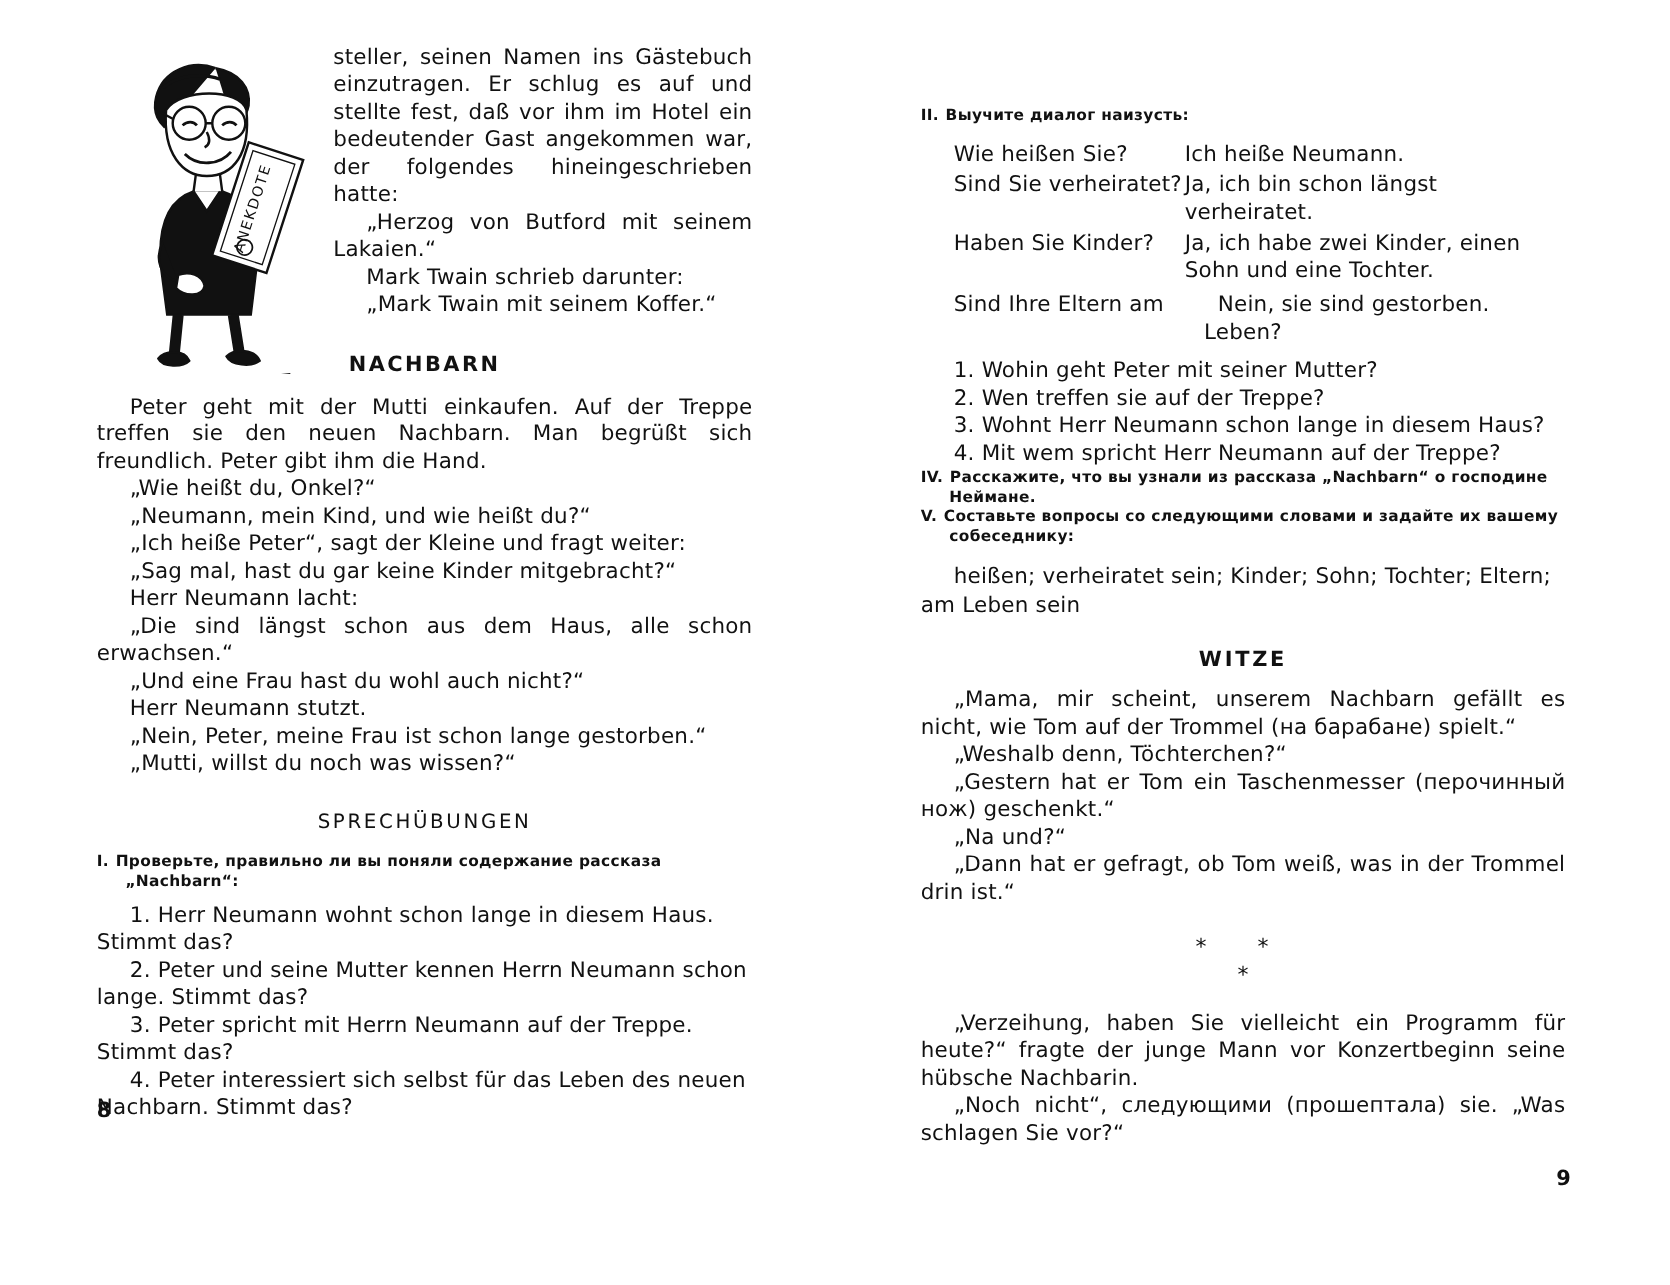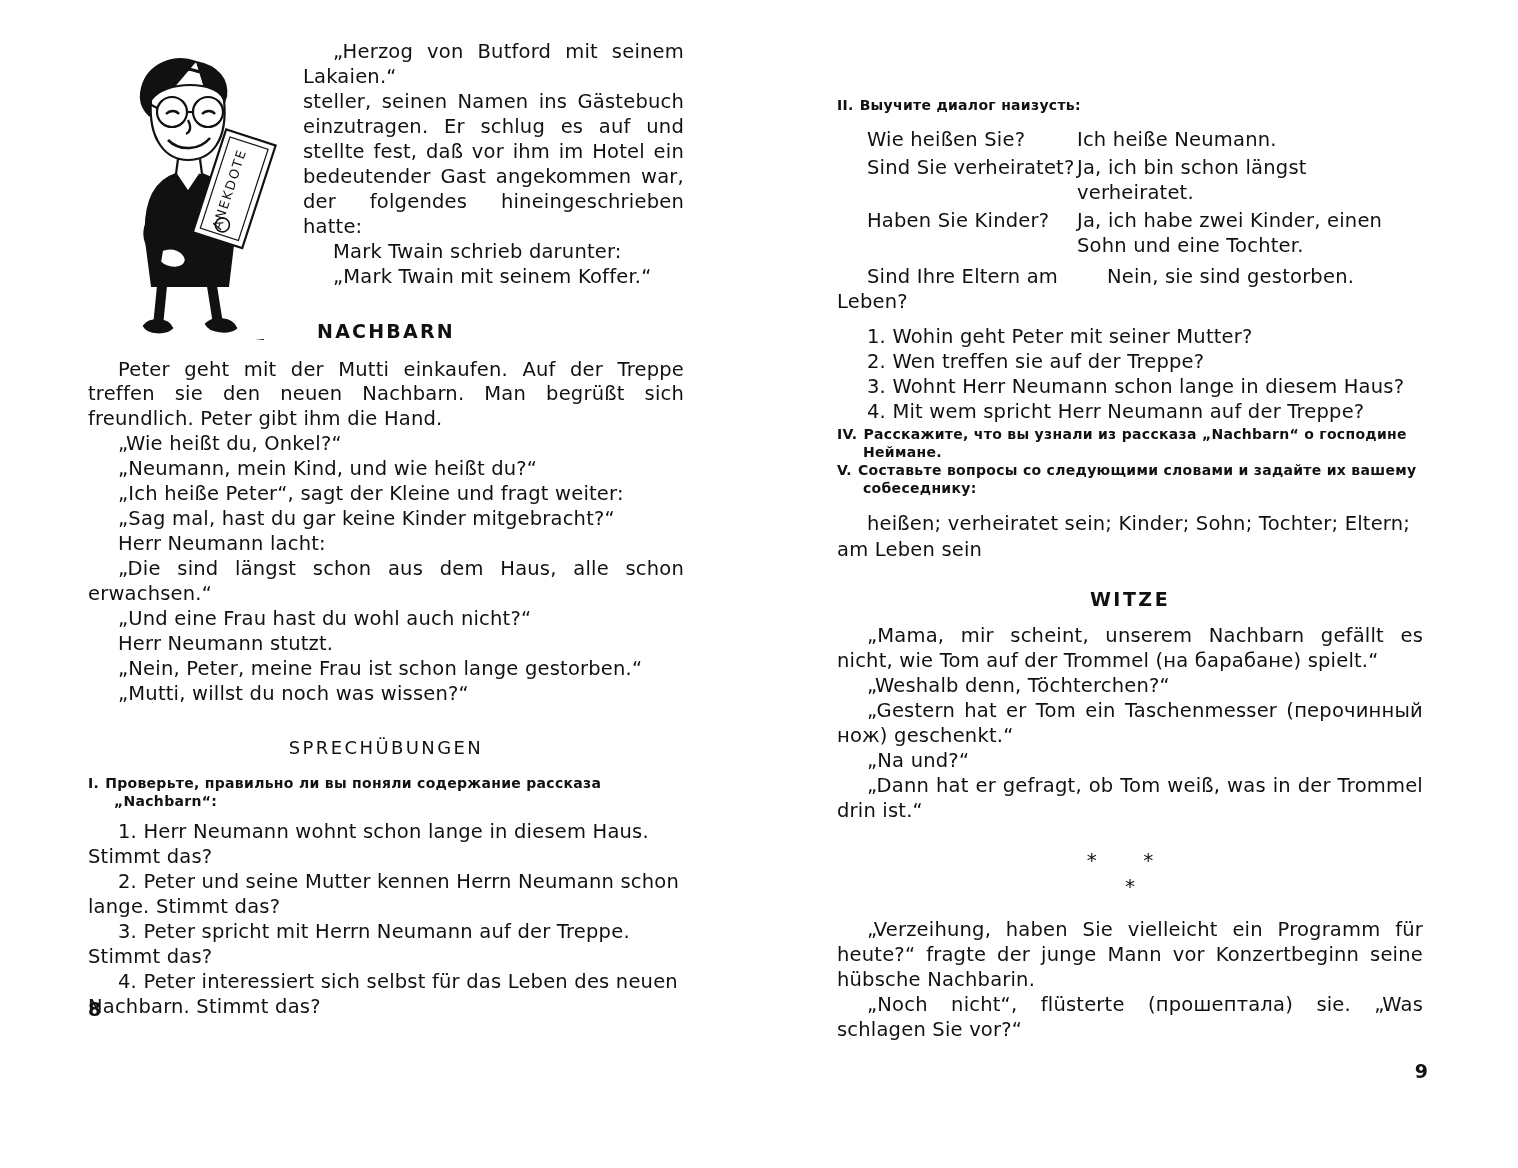--- a/index.html
+++ b/index.html
@@ -113,21 +113,21 @@
     flex: 1 1 auto;
   }
   .dialog-wide {
     margin-top: 6px;
   }
   .dialog-wide .row2 {
     display: flex;
   }
   .dialog-wide .c1 { width: 270px; flex: 0 0 270px; padding-left: 30px; box-sizing: border-box;}
   .dialog-wide .c2 { flex: 1 1 auto; }
-  .dialog-wide .c3 { padding-left: 0; }
+  .dialog-wide .c3 { padding-left: 0; text-align: center; }
 
   .words {
     font-size: 19.5px;
     line-height: 1.3;
     letter-spacing: 0.2px;
     margin-top: 14px;
     text-indent: 30px;
   }
 
   .stars {
@@ -216,22 +216,22 @@
         <g transform="rotate(18 150 150)">
           <rect x="120" y="96" width="52" height="108" fill="#fff" stroke="#111" stroke-width="2.2"></rect>
           <rect x="126" y="102" width="40" height="96" fill="none" stroke="#111" stroke-width="1.2"></rect>
           <text x="146" y="152" transform="rotate(-90 146 152)" text-anchor="middle" font-family="DejaVu Sans, sans-serif" font-size="13" letter-spacing="1.5" fill="#111">ANEKDOTE</text>
           <circle cx="146" cy="188" r="7" fill="none" stroke="#111" stroke-width="1.6"></circle>
         </g>
       </svg>
     </div>
 
     <div class="intro-text">
+      <p class="para">steller, seinen Namen ins Gästebuch einzutragen. Er schlug es auf und stellte fest, daß vor ihm im Hotel ein bedeutender Gast angekommen war, der folgendes hineingeschrieben hatte:</p>
       <p class="para hang tight">„Herzog von Butford mit seinem Lakaien.“</p>
-      <p class="para">steller, seinen Namen ins Gästebuch einzutragen. Er schlug es auf und stellte fest, daß vor ihm im Hotel ein bedeutender Gast angekommen war, der folgendes hineingeschrieben hatte:</p>
       <p class="para hang tight">Mark Twain schrieb darunter:</p>
       <p class="para hang tight">„Mark Twain mit seinem Koffer.“</p>
     </div>
 
     <h2 class="heading">NACHBARN</h2>
 
     <p class="para indent-first">Peter geht mit der Mutti einkaufen. Auf der Treppe treffen sie den neuen Nachbarn. Man begrüßt sich freundlich. Peter gibt ihm die Hand.</p>
     <p class="para hang tight">„Wie heißt du, Onkel?“</p>
     <p class="para hang tight">„Neumann, mein Kind, und wie heißt du?“</p>
     <p class="para hang tight">„Ich heiße Peter“, sagt der Kleine und fragt weiter:</p>
@@ -312,18 +312,18 @@
     <p class="para indent-first tight">„Mama, mir scheint, unserem Nachbarn gefällt es nicht, wie Tom auf der Trommel (на барабане) spielt.“</p>
     <p class="para hang tight">„Weshalb denn, Töchterchen?“</p>
     <p class="para hang tight">„Gestern hat er Tom ein Taschenmesser (перочинный нож) geschenkt.“</p>
     <p class="para hang tight">„Na und?“</p>
     <p class="para hang tight">„Dann hat er gefragt, ob Tom weiß, was in der Trommel drin ist.“</p>
 
     <div class="stars">*  *</div>
     <div class="stars2">*</div>
 
     <p class="para indent-first tight">„Verzeihung, haben Sie vielleicht ein Programm für heute?“ fragte der junge Mann vor Konzertbeginn seine hübsche Nachbarin.</p>
-    <p class="para hang tight">„Noch nicht“, flüsterte (прошептала) sie. „Was schlagen Sie vor?“</p>
+    <p class="para hang tight">„Noch nicht“, следующими (прошептала) sie. „Was schlagen Sie vor?“</p>
 
     <div class="folio folio-right">9</div>
   </div>
 
 </div>
 
 </body></html>

